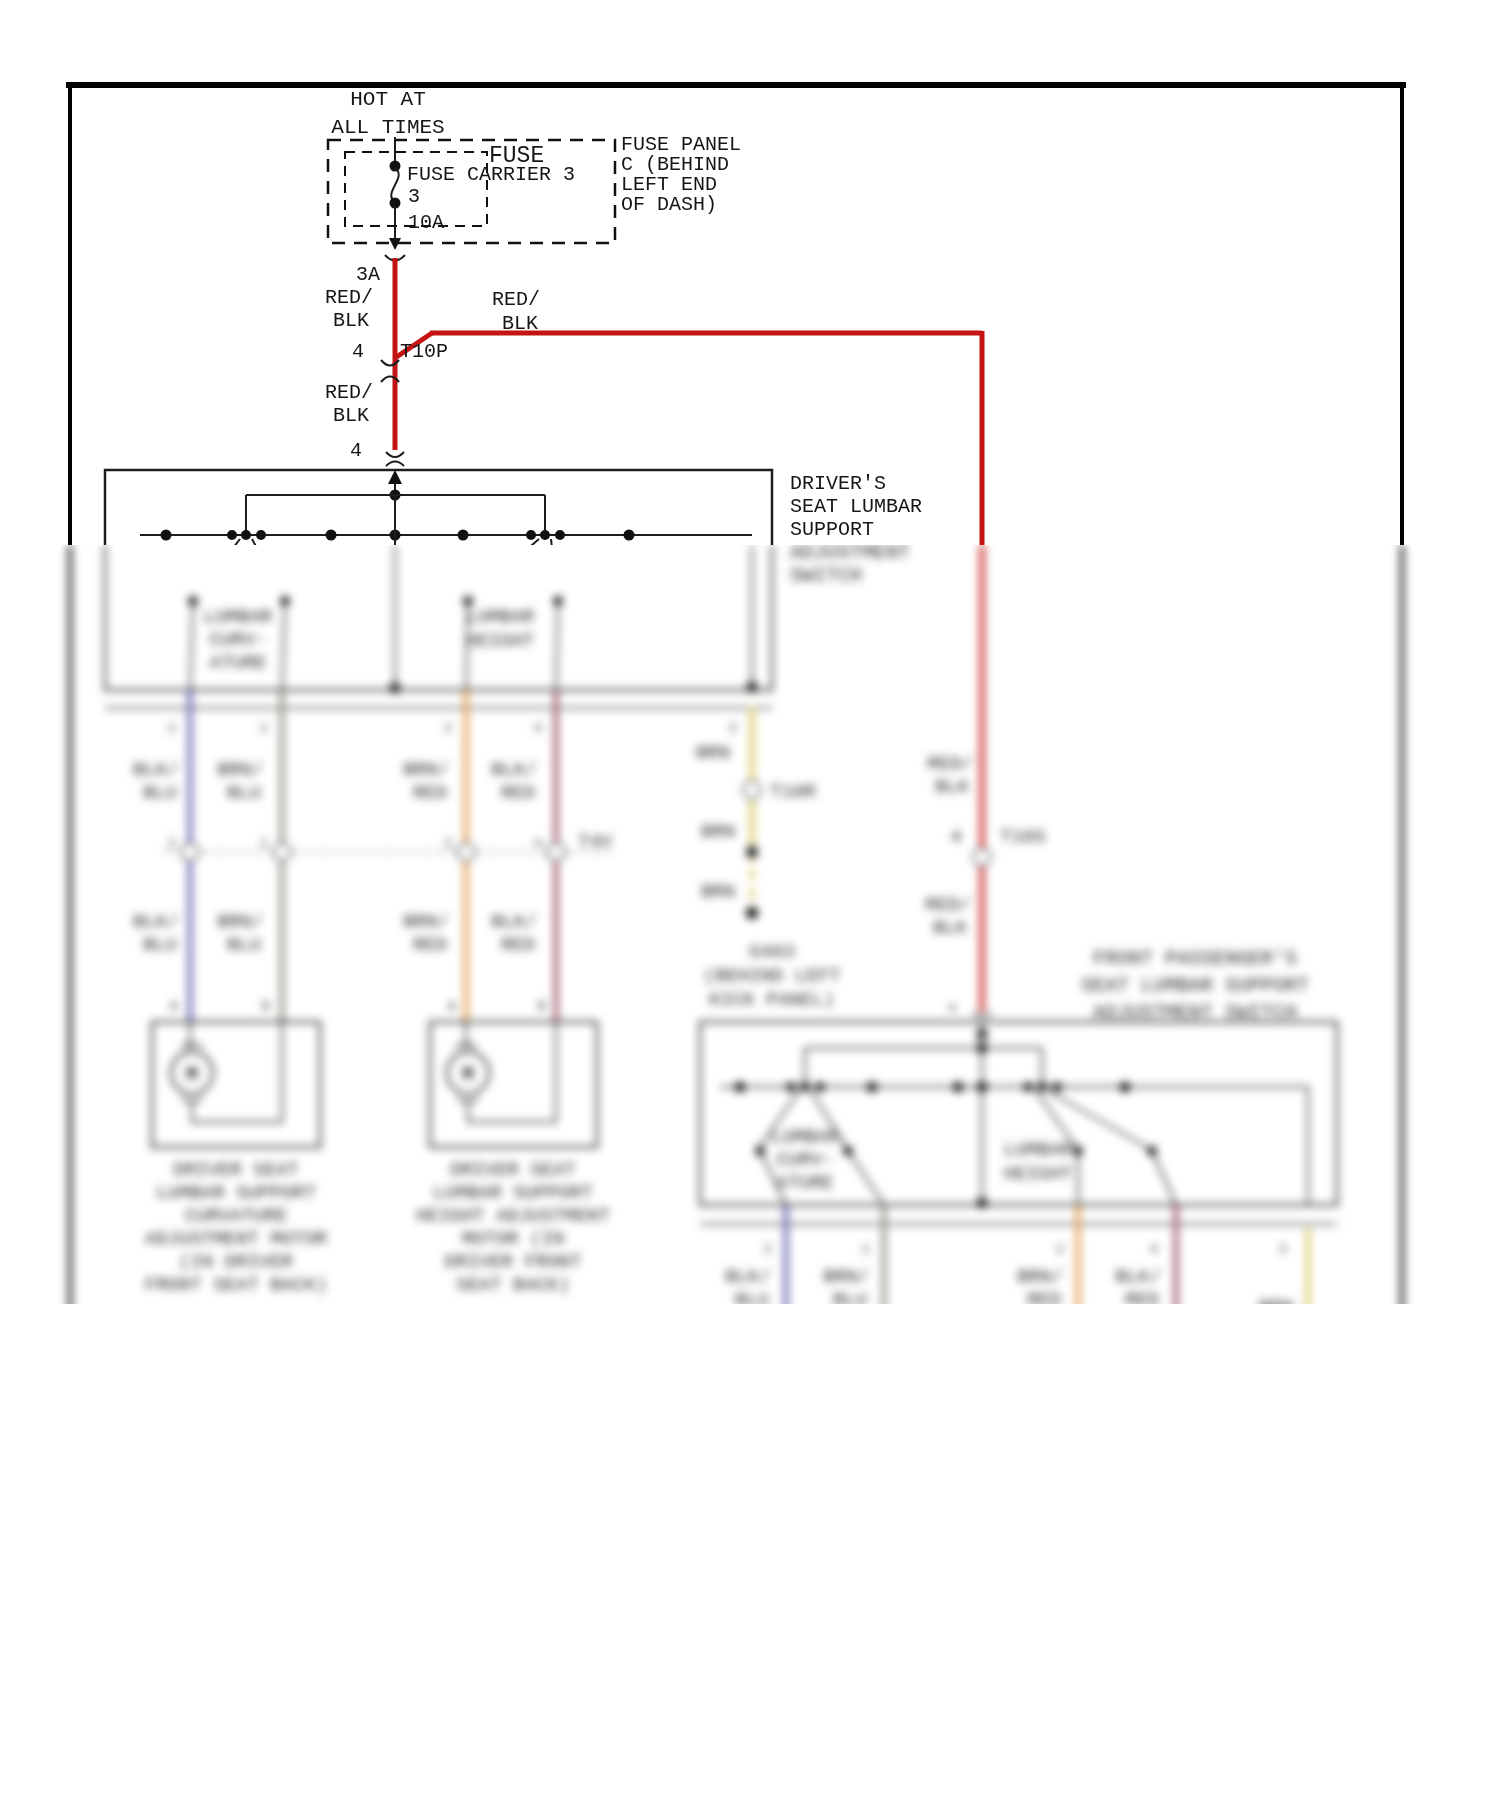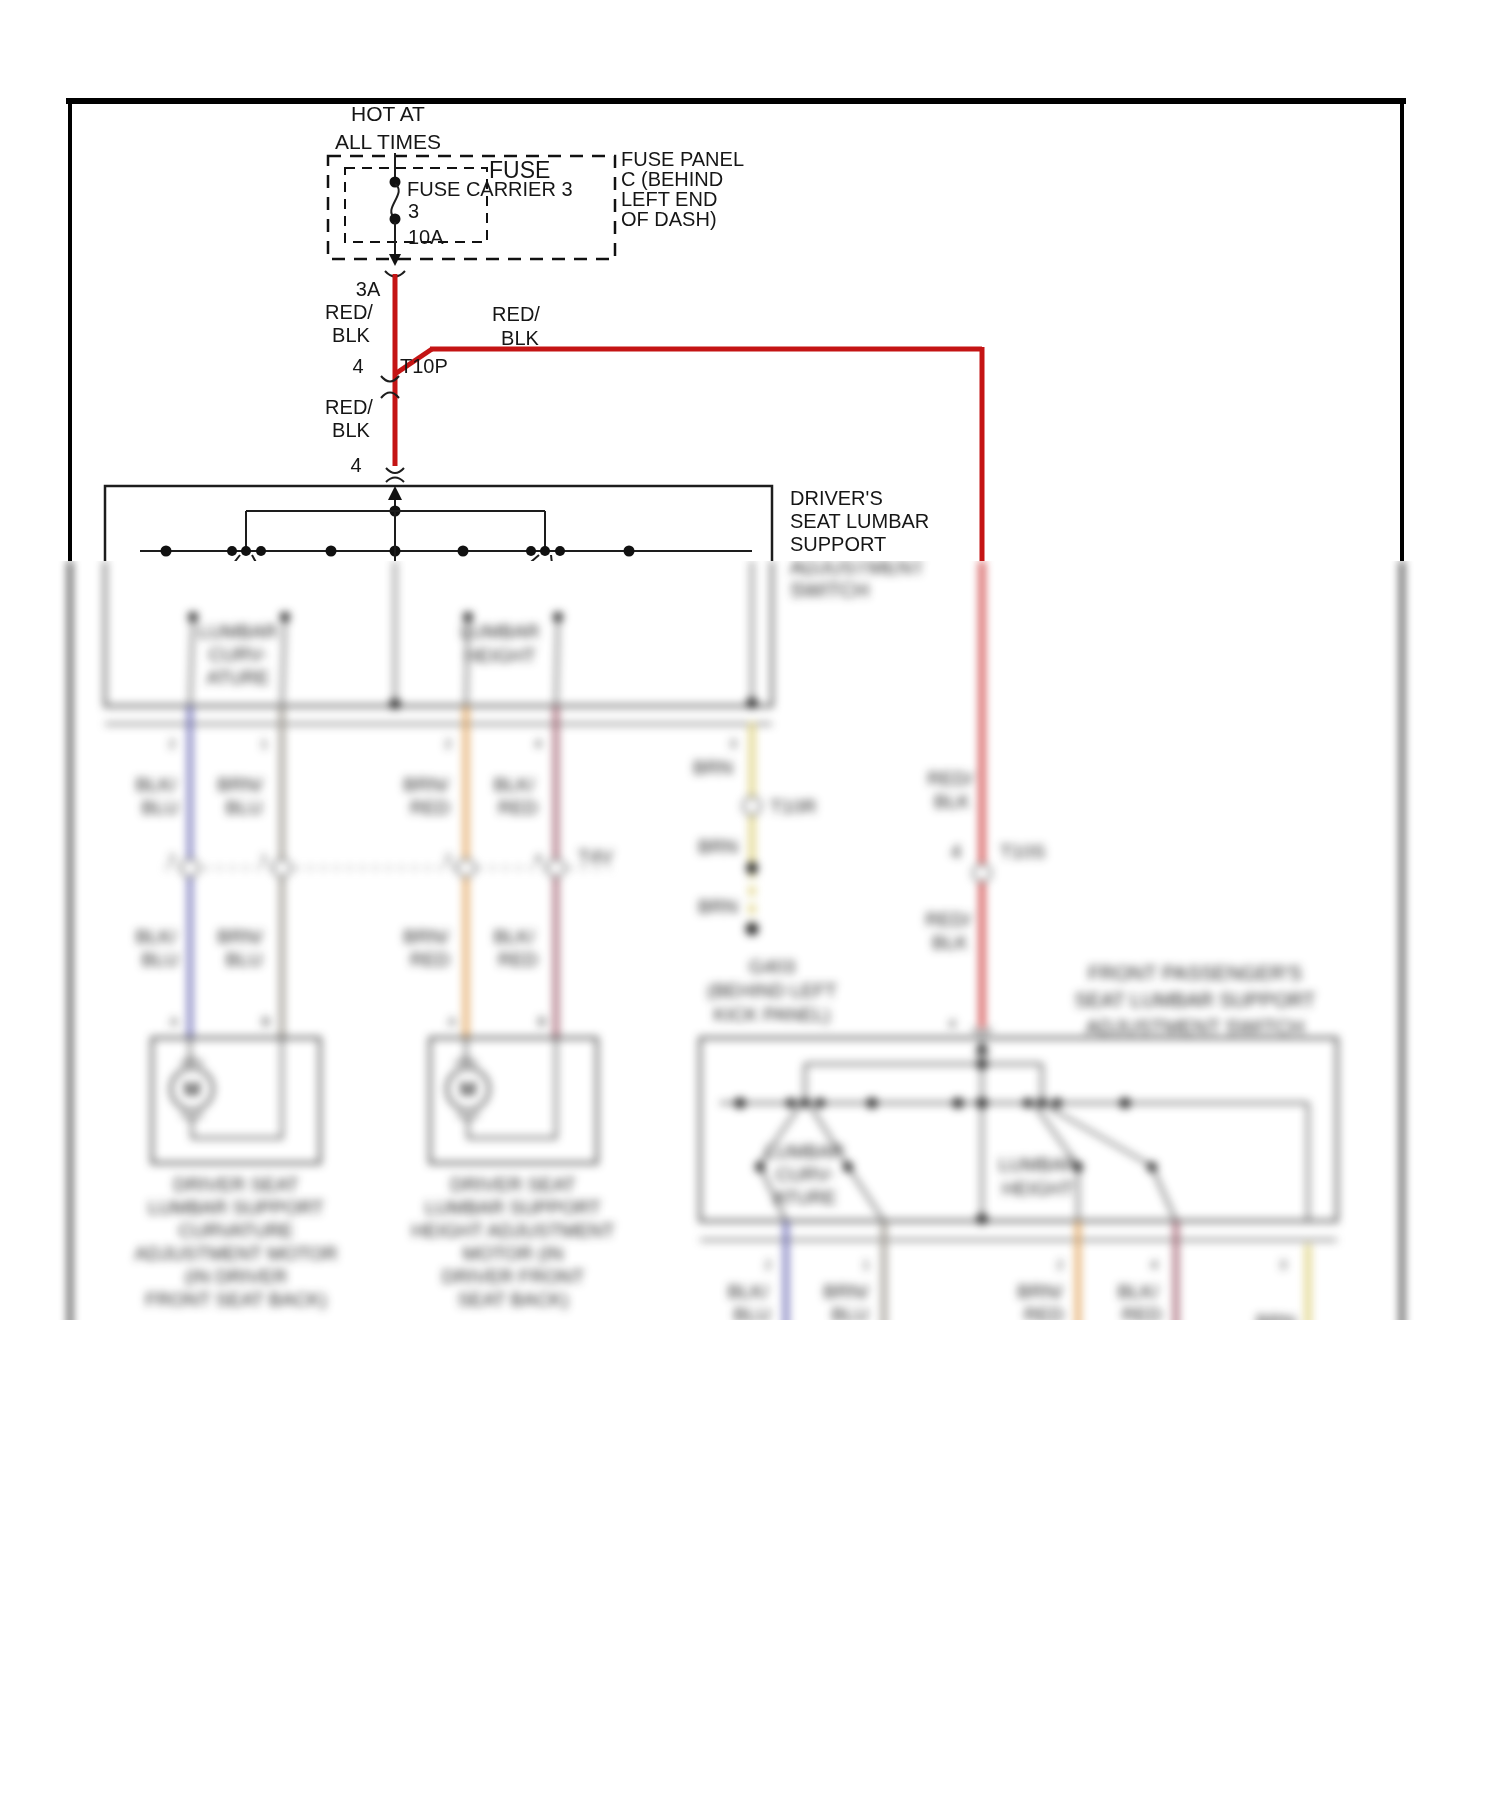--- a/index.html
+++ b/index.html
@@ -1,17 +1,17 @@
 <!DOCTYPE html>
 <html><head>
 <meta charset="utf-8">
 <style>
   html,body{margin:0;padding:0;background:#ffffff;}
   #stage{position:relative;width:1500px;height:1304px;background:#ffffff;overflow:hidden;
-         font-family:Liberation Sans, sans-serif;margin-top:16px;}
+         font-family:Liberation Mono, monospace;}
   #sharp-layer{position:absolute;left:0;top:0;}
   #blur-wrap{position:absolute;left:0;top:545px;width:1500px;height:1269px;overflow:hidden;}
   #blur-wrap svg{filter:blur(4px) opacity(0.93);}
   text{fill:#161616;}
   .t20{font-size:20px;}
   .t21{font-size:21px;}
   .t23{font-size:23px;}
   .t19{font-size:19px;}
   .t13{font-size:13px;}
   .tm{font-size:20px;font-weight:bold;}

